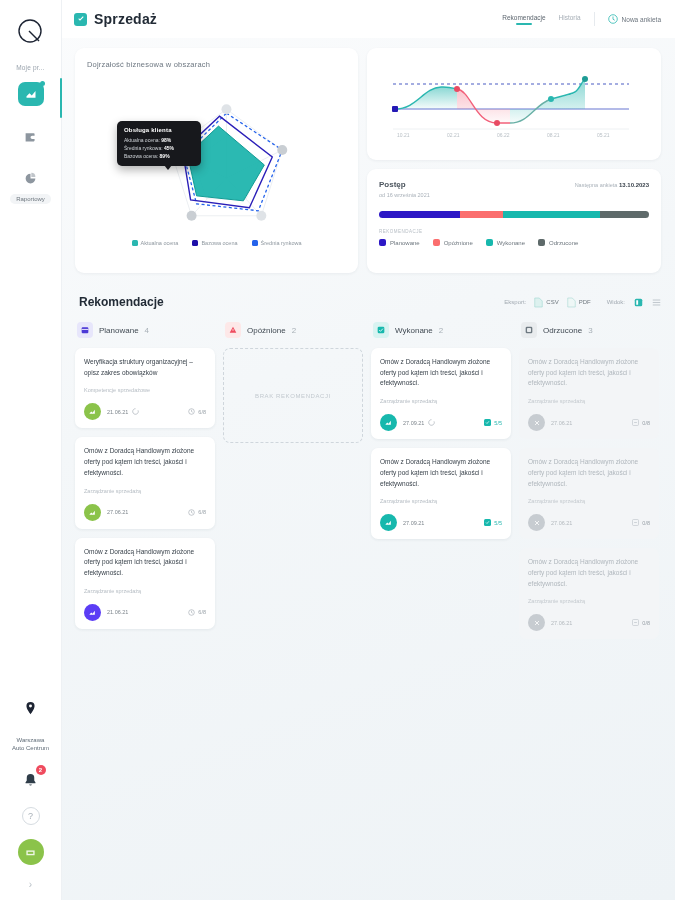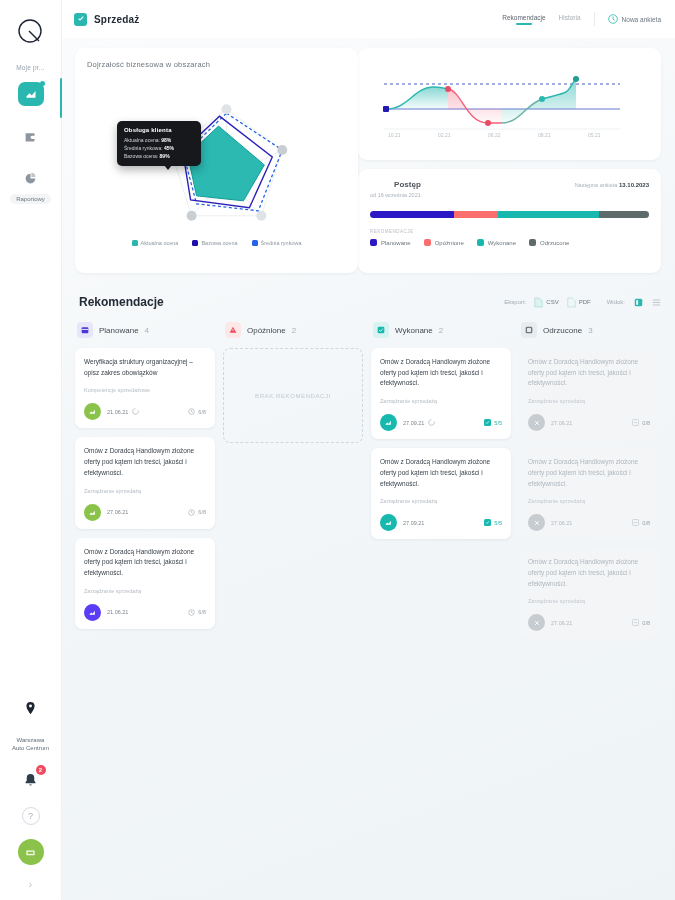--- a/index.html
+++ b/index.html
@@ -82,36 +82,36 @@
   
   .topbar {
     height: 38px; flex: 0 0 38px; background: #ffffff;
     display: flex; align-items: center; padding: 0 14px 0 12px;
   }
   .title-wrap { display: flex; align-items: center; gap: 7px; }
   .title-chip {
     width: 13px; height: 13px; border-radius: 3px; background: #2ab7b0;
     display: flex; align-items: center; justify-content: center;
   }
-  .page-title { font-size: 10px; font-weight: bold; color: #222b36; letter-spacing: .2px; }
+  .page-title { font-size: 14px; font-weight: bold; color: #222b36; letter-spacing: .2px; }
   .topnav { margin-left: auto; display: flex; align-items: center; gap: 13px; }
   .topnav-item { font-size: 6.5px; color: #a6aeb6; position: relative; padding-bottom: 4px; }
   .topnav-item.active { color: #5d666f; }
   .topnav-item.active::after {
     content:''; position: absolute; left: 50%; transform: translateX(-50%);
     bottom: 0; width: 16px; height: 2px; background: #2ab7b0; border-radius: 2px;
   }
   .topnav-sep { width: 1px; height: 14px; background: #e6eaee; }
   .new-survey { display: flex; align-items: center; gap: 4px; font-size: 6.5px; color: #6b747d; }
 
   
   .content { flex: 1; padding: 10px 14px 0 13px; }
 
   
-  .dash-row { display: flex; }
+  .dash-row { display: flex; gap: 9px; }
   .card {
     background: #ffffff; border-radius: 9px;
     box-shadow: 0 1px 3px rgba(30,50,70,.06);
   }
   .radar-card { width: 283px; height: 225px; padding: 12px 12px 8px; position: relative; }
   .card-title { font-size: 7.5px; color: #6d7781; letter-spacing: .2px; }
   .right-col { flex: 1; display: flex; flex-direction: column; gap: 9px; }
   .line-card { height: 112px; padding: 11px 12px 4px; }
   .prog-card { height: 104px; padding: 11px 12px 8px; }
 
@@ -131,21 +131,21 @@
   .rtooltip h4 { font-size: 6px; color: #fff; margin-bottom: 4px; letter-spacing:.2px; }
   .rtooltip .row { font-size: 5px; color: #cfd3d8; line-height: 1.55; }
   .rtooltip .row b { color: #fff; }
   .rtooltip::after {
     content:''; position:absolute; left: 47px; bottom: -4px;
     border-left: 4px solid transparent; border-right: 4px solid transparent;
     border-top: 5px solid #17181c;
   }
 
   
-  .prog-head { display: flex; align-items: flex-start; text-align: right; }
+  .prog-head { display: flex; align-items: flex-start; }
   .prog-title { font-size: 8px; color: #4d565f; font-weight: bold; }
   .prog-sub { font-size: 5.5px; color: #a9b1b9; margin-top: 3px; }
   .prog-next { margin-left: auto; font-size: 5.5px; color: #a9b1b9; padding-top: 2px; }
   .prog-next b { color: #3b444d; font-size: 6px; }
   .prog-bar { display: flex; height: 7px; border-radius: 4px; overflow: hidden; margin-top: 13px; }
   .prog-legend-cap { font-size: 4.5px; color: #b6bdc4; letter-spacing: .5px; margin-top: 11px; }
   .prog-legend { display: flex; gap: 13px; margin-top: 5px; }
   .pl { display: flex; align-items: center; gap: 4px; font-size: 6px; color: #6d767e; }
   .pl-sq { width: 7px; height: 7px; border-radius: 2px; }
 

